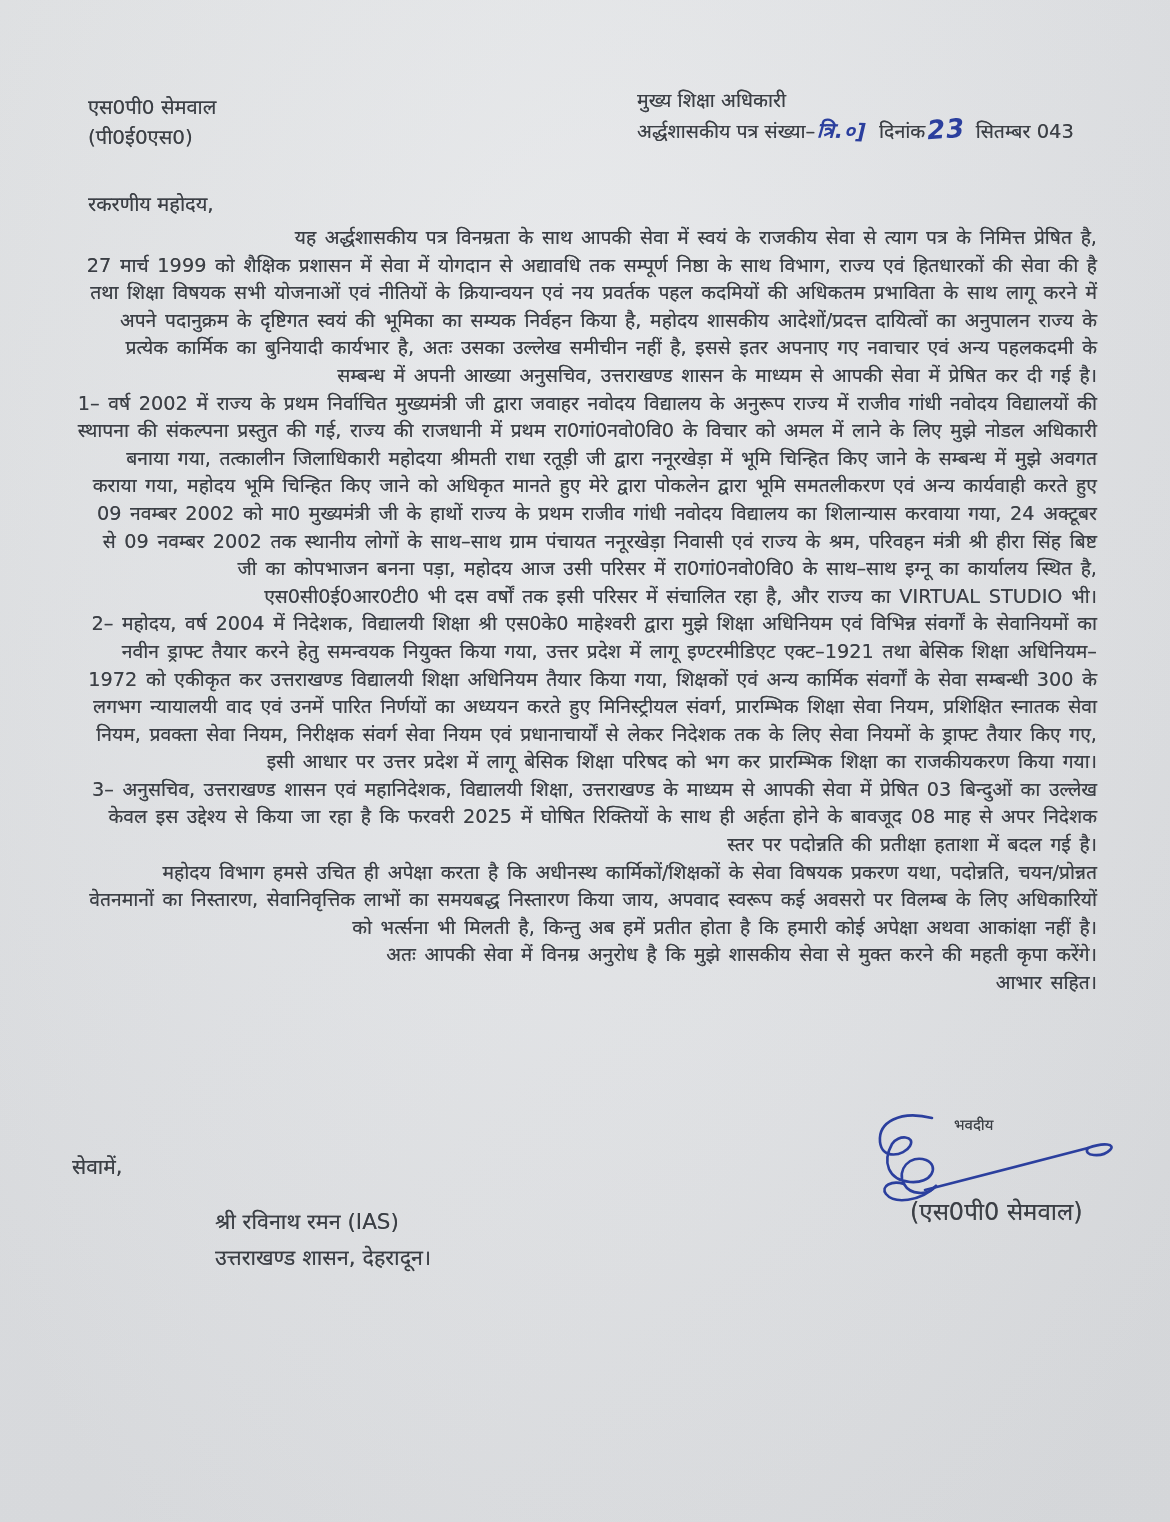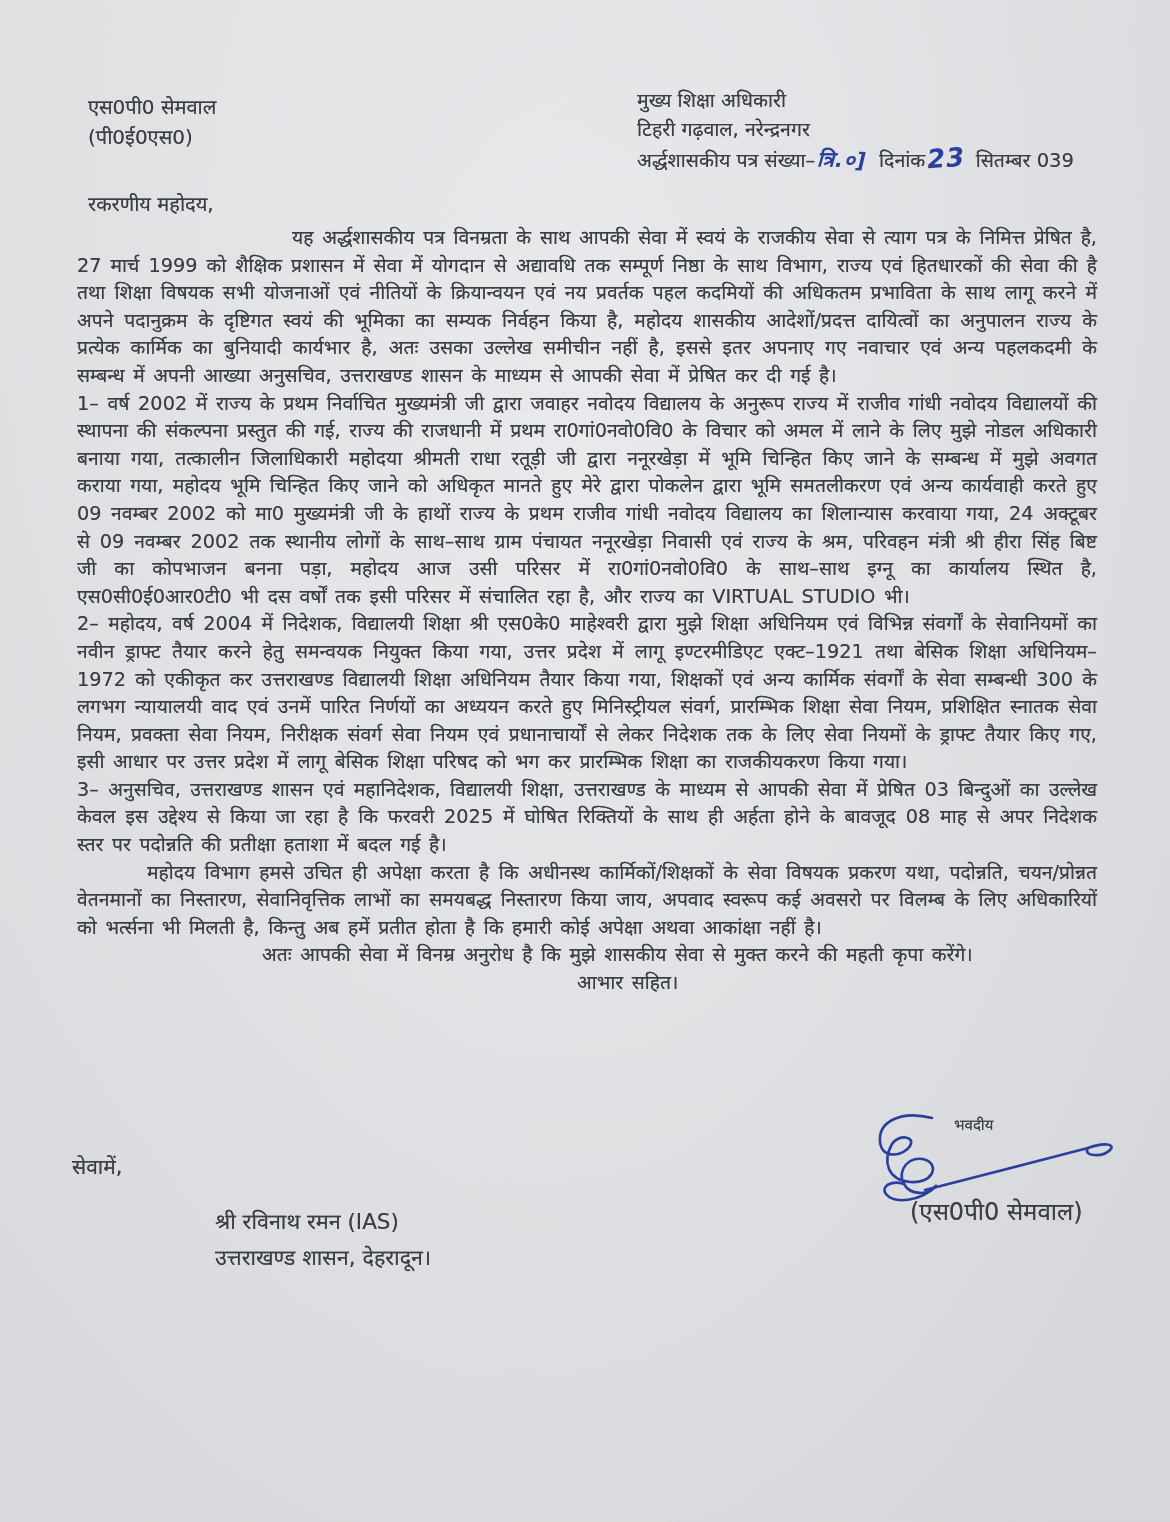--- a/index.html
+++ b/index.html
@@ -34,21 +34,21 @@
 
   .salutation{position:absolute;left:88px;top:190px;font-size:20px;}
 
   
   .body-text{
     position:absolute;left:77px;top:224px;width:1020px;
     font-size:19.3px;line-height:27.6px;
     text-align:justify;
     word-spacing:2.5px;
   }
-  .body-text p{margin:0;}
+  .body-text p{margin:0;text-align:right;}
   .indent-big{text-indent:215px;}
   .indent-sm{text-indent:70px;}
   .indent-mid{text-indent:185px;}
   .center-line{text-align:left;text-indent:500px;}
 
   
   .sig-zone{position:absolute;left:870px;top:1100px;width:270px;height:150px;}
   .sig-scrawl{position:absolute;left:0;top:0;}
   .valediction{position:absolute;left:84px;top:14px;font-size:15px;}
   .sig-name{position:absolute;left:40px;top:94px;font-size:24px;white-space:nowrap;}
@@ -63,25 +63,24 @@
 
 <div class="paper-sheen"></div>
 
 <div class="sender-block txt">
   <div>एस0पी0 सेमवाल</div>
   <div>(पी0ई0एस0)</div>
 </div>
 
 <div class="recipient-block txt">
   <div>मुख्य शिक्षा अधिकारी</div>
-  <div>टिहरी गढ़वाल, नरेन्द्रनगर</div>
   <div class="ref-line">
     <span>अर्द्धशासकीय पत्र संख्या–</span><span class="hand hand-ref">त्रि.०]</span>
     <span>दिनांक</span><span class="hand hand-date">23</span>
-    <span>सितम्बर 039</span>
+    <span>सितम्बर 043</span>
   </div>
 </div>
 
 <div class="salutation txt">रकरणीय महोदय,</div>
 
 <div class="body-text txt">
   <p class="indent-big">यह अर्द्धशासकीय पत्र विनम्रता के साथ आपकी सेवा में स्वयं के राजकीय सेवा से त्याग पत्र के निमित्त प्रेषित है, 27 मार्च 1999 को शैक्षिक प्रशासन में सेवा में योगदान से अद्यावधि तक सम्पूर्ण निष्ठा के साथ विभाग, राज्य एवं हितधारकों की सेवा की है तथा शिक्षा विषयक सभी योजनाओं एवं नीतियों के क्रियान्वयन एवं नय प्रवर्तक पहल कदमियों की अधिकतम प्रभाविता के साथ लागू करने में अपने पदानुक्रम के दृष्टिगत स्वयं की भूमिका का सम्यक निर्वहन किया है, महोदय शासकीय आदेशों/प्रदत्त दायित्वों का अनुपालन राज्य के प्रत्येक कार्मिक का बुनियादी कार्यभार है, अतः उसका उल्लेख समीचीन नहीं है, इससे इतर अपनाए गए नवाचार एवं अन्य पहलकदमी के सम्बन्ध में अपनी आख्या अनुसचिव, उत्तराखण्ड शासन के माध्यम से आपकी सेवा में प्रेषित कर दी गई है।</p>
   <p>1– वर्ष 2002 में राज्य के प्रथम निर्वाचित मुख्यमंत्री जी द्वारा जवाहर नवोदय विद्यालय के अनुरूप राज्य में राजीव गांधी नवोदय विद्यालयों की स्थापना की संकल्पना प्रस्तुत की गई, राज्य की राजधानी में प्रथम रा0गां0नवो0वि0 के विचार को अमल में लाने के लिए मुझे नोडल अधिकारी बनाया गया, तत्कालीन जिलाधिकारी महोदया श्रीमती राधा रतूड़ी जी द्वारा ननूरखेड़ा में भूमि चिन्हित किए जाने के सम्बन्ध में मुझे अवगत कराया गया, महोदय भूमि चिन्हित किए जाने को अधिकृत मानते हुए मेरे द्वारा पोकलेन द्वारा भूमि समतलीकरण एवं अन्य कार्यवाही करते हुए 09 नवम्बर 2002 को मा0 मुख्यमंत्री जी के हाथों राज्य के प्रथम राजीव गांधी नवोदय विद्यालय का शिलान्यास करवाया गया, 24 अक्टूबर से 09 नवम्बर 2002 तक स्थानीय लोगों के साथ–साथ ग्राम पंचायत ननूरखेड़ा निवासी एवं राज्य के श्रम, परिवहन मंत्री श्री हीरा सिंह बिष्ट जी का कोपभाजन बनना पड़ा, महोदय आज उसी परिसर में रा0गां0नवो0वि0 के साथ–साथ इग्नू का कार्यालय स्थित है, एस0सी0ई0आर0टी0 भी दस वर्षों तक इसी परिसर में संचालित रहा है, और राज्य का VIRTUAL STUDIO भी।</p>
   <p>2– महोदय, वर्ष 2004 में निदेशक, विद्यालयी शिक्षा श्री एस0के0 माहेश्वरी द्वारा मुझे शिक्षा अधिनियम एवं विभिन्न संवर्गों के सेवानियमों का नवीन ड्राफ्ट तैयार करने हेतु समन्वयक नियुक्त किया गया, उत्तर प्रदेश में लागू इण्टरमीडिएट एक्ट–1921 तथा बेसिक शिक्षा अधिनियम–1972 को एकीकृत कर उत्तराखण्ड विद्यालयी शिक्षा अधिनियम तैयार किया गया, शिक्षकों एवं अन्य कार्मिक संवर्गों के सेवा सम्बन्धी 300 के लगभग न्यायालयी वाद एवं उनमें पारित निर्णयों का अध्ययन करते हुए मिनिस्ट्रीयल संवर्ग, प्रारम्भिक शिक्षा सेवा नियम, प्रशिक्षित स्नातक सेवा नियम, प्रवक्ता सेवा नियम, निरीक्षक संवर्ग सेवा नियम एवं प्रधानाचार्यों से लेकर निदेशक तक के लिए सेवा नियमों के ड्राफ्ट तैयार किए गए, इसी आधार पर उत्तर प्रदेश में लागू बेसिक शिक्षा परिषद को भग कर प्रारम्भिक शिक्षा का राजकीयकरण किया गया।</p>
   <p>3– अनुसचिव, उत्तराखण्ड शासन एवं महानिदेशक, विद्यालयी शिक्षा, उत्तराखण्ड के माध्यम से आपकी सेवा में प्रेषित 03 बिन्दुओं का उल्लेख केवल इस उद्देश्य से किया जा रहा है कि फरवरी 2025 में घोषित रिक्तियों के साथ ही अर्हता होने के बावजूद 08 माह से अपर निदेशक स्तर पर पदोन्नति की प्रतीक्षा हताशा में बदल गई है।</p>

